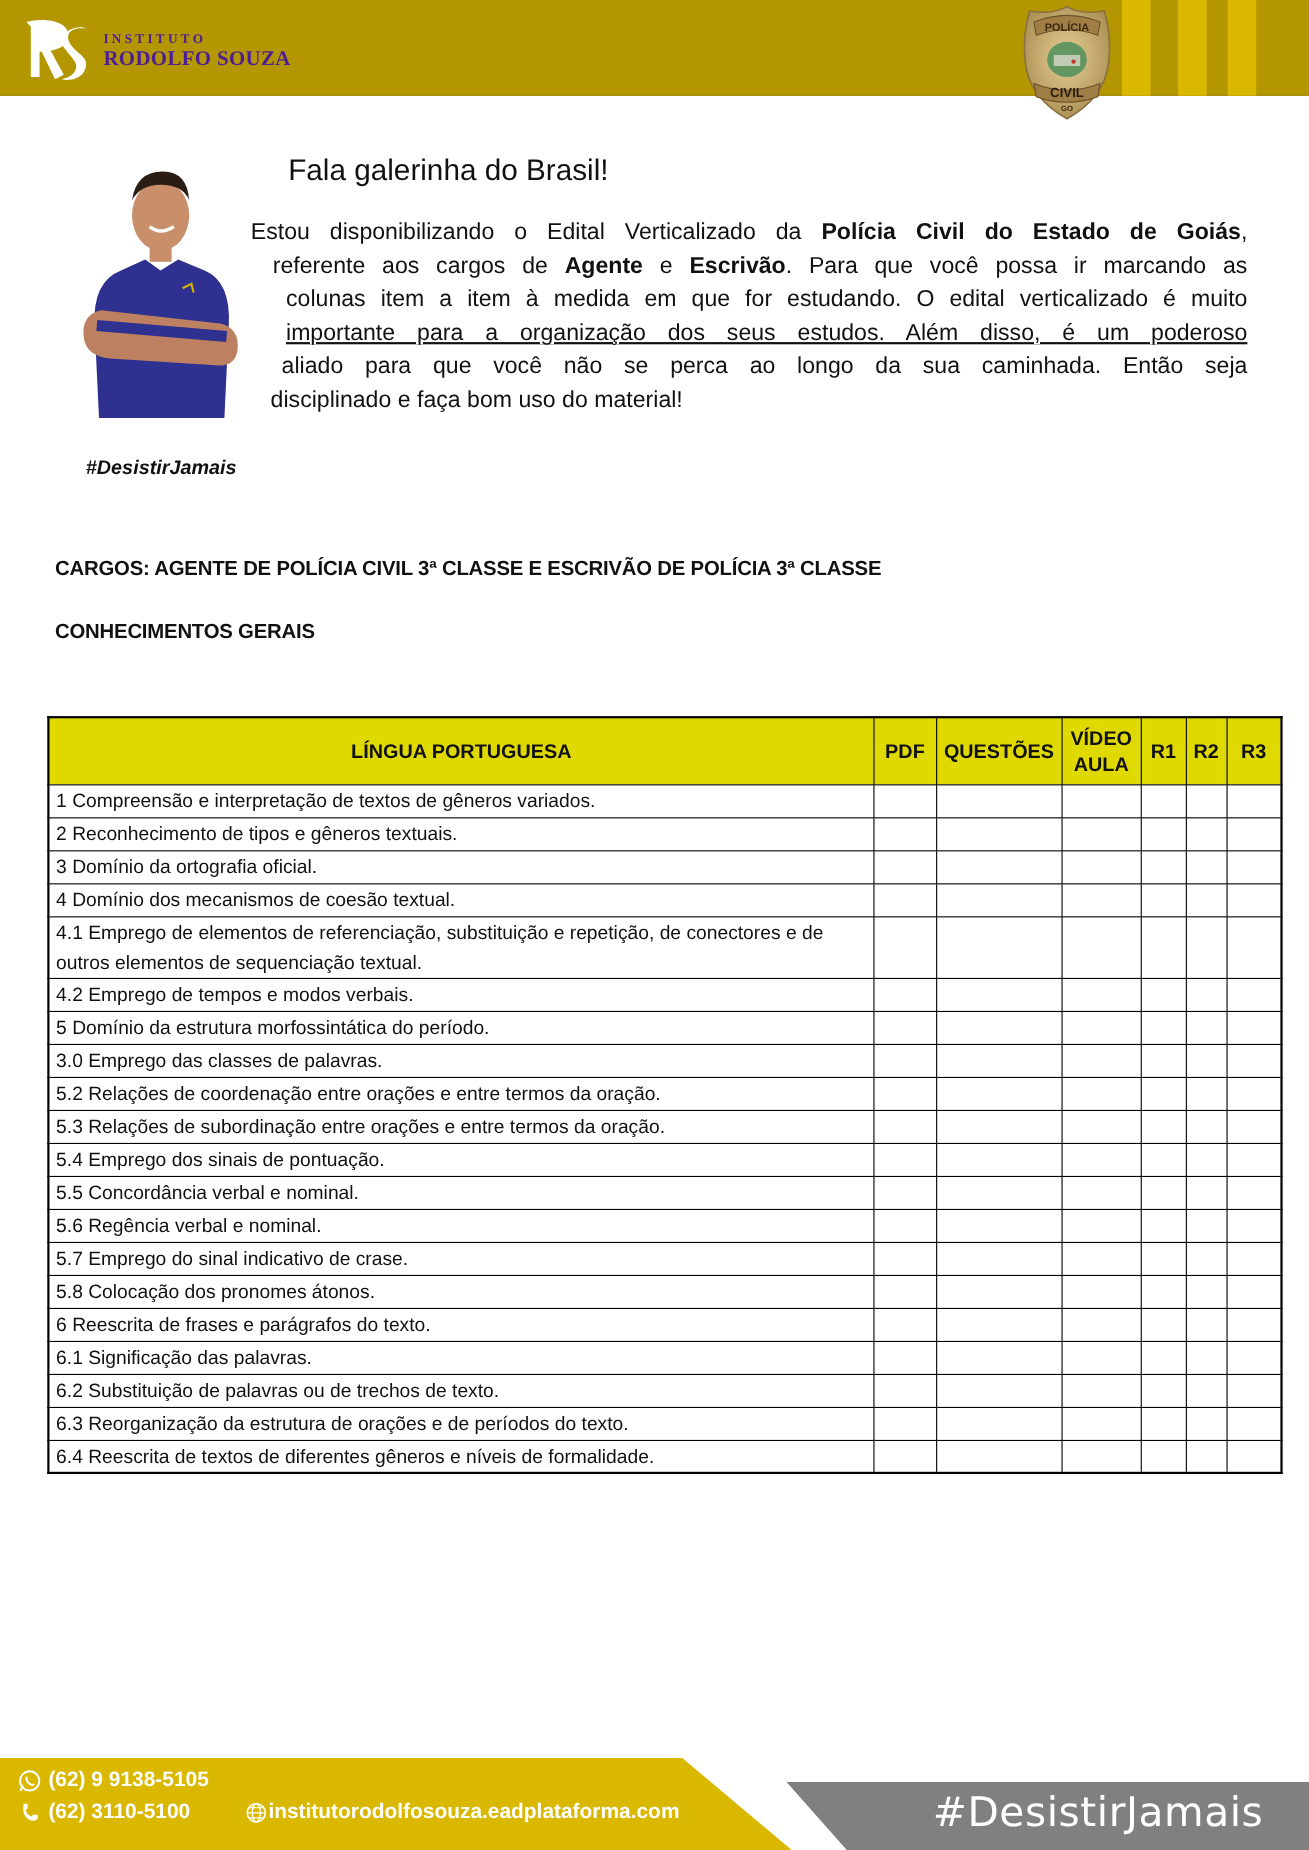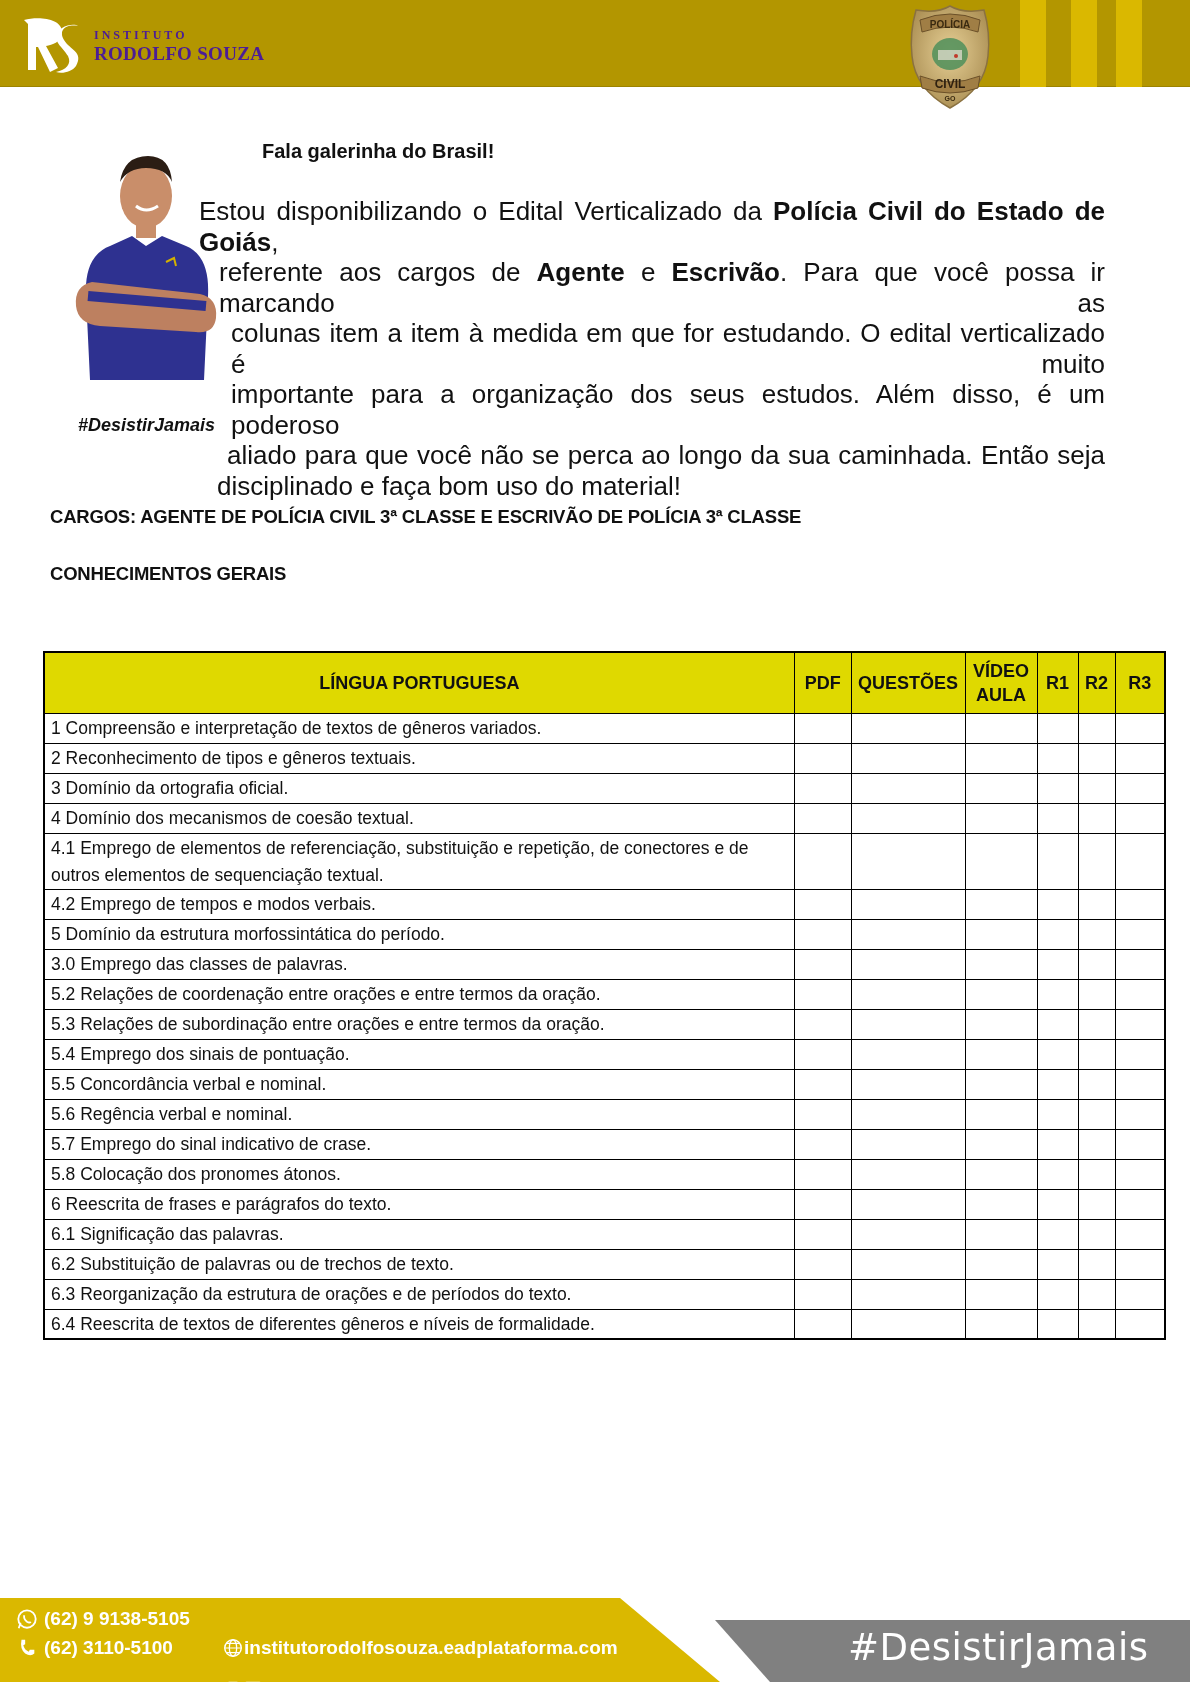--- a/index.html
+++ b/index.html
@@ -8,26 +8,26 @@
 
   
   .header { position: absolute; left: 0; top: 0; width: 1190px; height: 87px; background: #b39600; border-bottom: 1px solid #9c8300; }
   .logo { position: absolute; left: 18px; top: 16px; height: 60px; display: flex; align-items: center; }
   .logo-mark { width: 72px; height: 60px; position: relative; }
   .logo-mark svg { width: 72px; height: 60px; }
   .logo-text { margin-left: 4px; color: #4c1d95; font-family: "Liberation Serif", serif; line-height: 1; }
   .logo-text .l1 { font-size: 12px; letter-spacing: 3px; font-weight: bold; }
   .logo-text .l2 { font-size: 19px; font-weight: bold; margin-top: 3px; letter-spacing: 0.3px; }
   .stripe { position: absolute; top: 0; height: 87px; background: #dab800; }
-  .badge { position: absolute; left: 908px; top: 4px; width: 84px; height: 106px; }
+  .badge { position: absolute; left: 928px; top: 4px; width: 84px; height: 106px; }
 
   
   .photo { position: absolute; left: 70px; top: 146px; width: 152px; height: 234px; }
-  .greeting { position: absolute; left: 262px; top: 140px; font-size: 20px; font-weight: bold; }
-  .intro { position: absolute; left: 199px; top: 196px; width: 906px; font-size: 26px; line-height: 30.5px; text-align: justify; }
+  .greeting { position: absolute; left: 262px; top: 140px; font-size: 27px; font-weight: normal; }
+  .intro { position: absolute; left: 228px; top: 196px; width: 906px; font-size: 21px; line-height: 30.5px; text-align: justify; }
   .intro .ln { display: block; text-align-last: justify; }
   .intro .ln.last { text-align-last: left; }
   .hashtag { position: absolute; left: 78px; top: 415px; font-size: 18px; font-weight: bold; font-style: italic; }
 
   .cargos { position: absolute; left: 50px; top: 506px; font-size: 18.5px; font-weight: bold; letter-spacing: -0.2px; }
   .conh { position: absolute; left: 50px; top: 563px; font-size: 18.5px; font-weight: bold; letter-spacing: -0.2px; }
 
   
   table.edital { position: absolute; left: 43px; top: 651px; width: 1123px; border-collapse: collapse; font-family: "Liberation Sans", sans-serif; }
   table.edital th, table.edital td { border: 1.5px solid #000; }
@@ -108,21 +108,21 @@
     <path d="M96 116 l8 -4 l2 8" stroke="#d4b100" stroke-width="2" fill="none"></path>
   </svg>
 </div>
 
 <div class="greeting">Fala galerinha do Brasil!</div>
 
 <div class="intro" id="intro">
     <span class="ln" style="margin-left: 0px; margin-right: 0px;">Estou disponibilizando o Edital Verticalizado da <b>Polícia Civil do Estado de Goiás</b>,</span>
     <span class="ln" style="margin-left: 20px; margin-right: 0px;">referente aos cargos de <b>Agente</b> e <b>Escrivão</b>. Para que você possa ir marcando as</span>
     <span class="ln" style="margin-left: 32px; margin-right: 0px;">colunas item a item à medida em que for estudando. O edital verticalizado é muito</span>
-    <span class="ln" style="margin-left: 32px; margin-right: 0px;">importante para a organização dos seus estudos. Além disso, é um poderoso</span>
+    <span class="ln" style="margin-left: 32px; margin-right: 0px; text-decoration: underline;">importante para a organização dos seus estudos. Além disso, é um poderoso</span>
     <span class="ln" style="margin-left: 28px; margin-right: 0px;">aliado para que você não se perca ao longo da sua caminhada. Então seja</span>
     <span class="ln last" style="margin-left: 18px; margin-right: 0px;">disciplinado e faça bom uso do material!</span>
   </div>
 
 <div class="hashtag">#DesistirJamais</div>
 
 <div class="cargos">CARGOS: AGENTE DE POLÍCIA CIVIL 3ª CLASSE E ESCRIVÃO DE POLÍCIA 3ª CLASSE</div>
 <div class="conh">CONHECIMENTOS GERAIS</div>
 
 <table class="edital">

